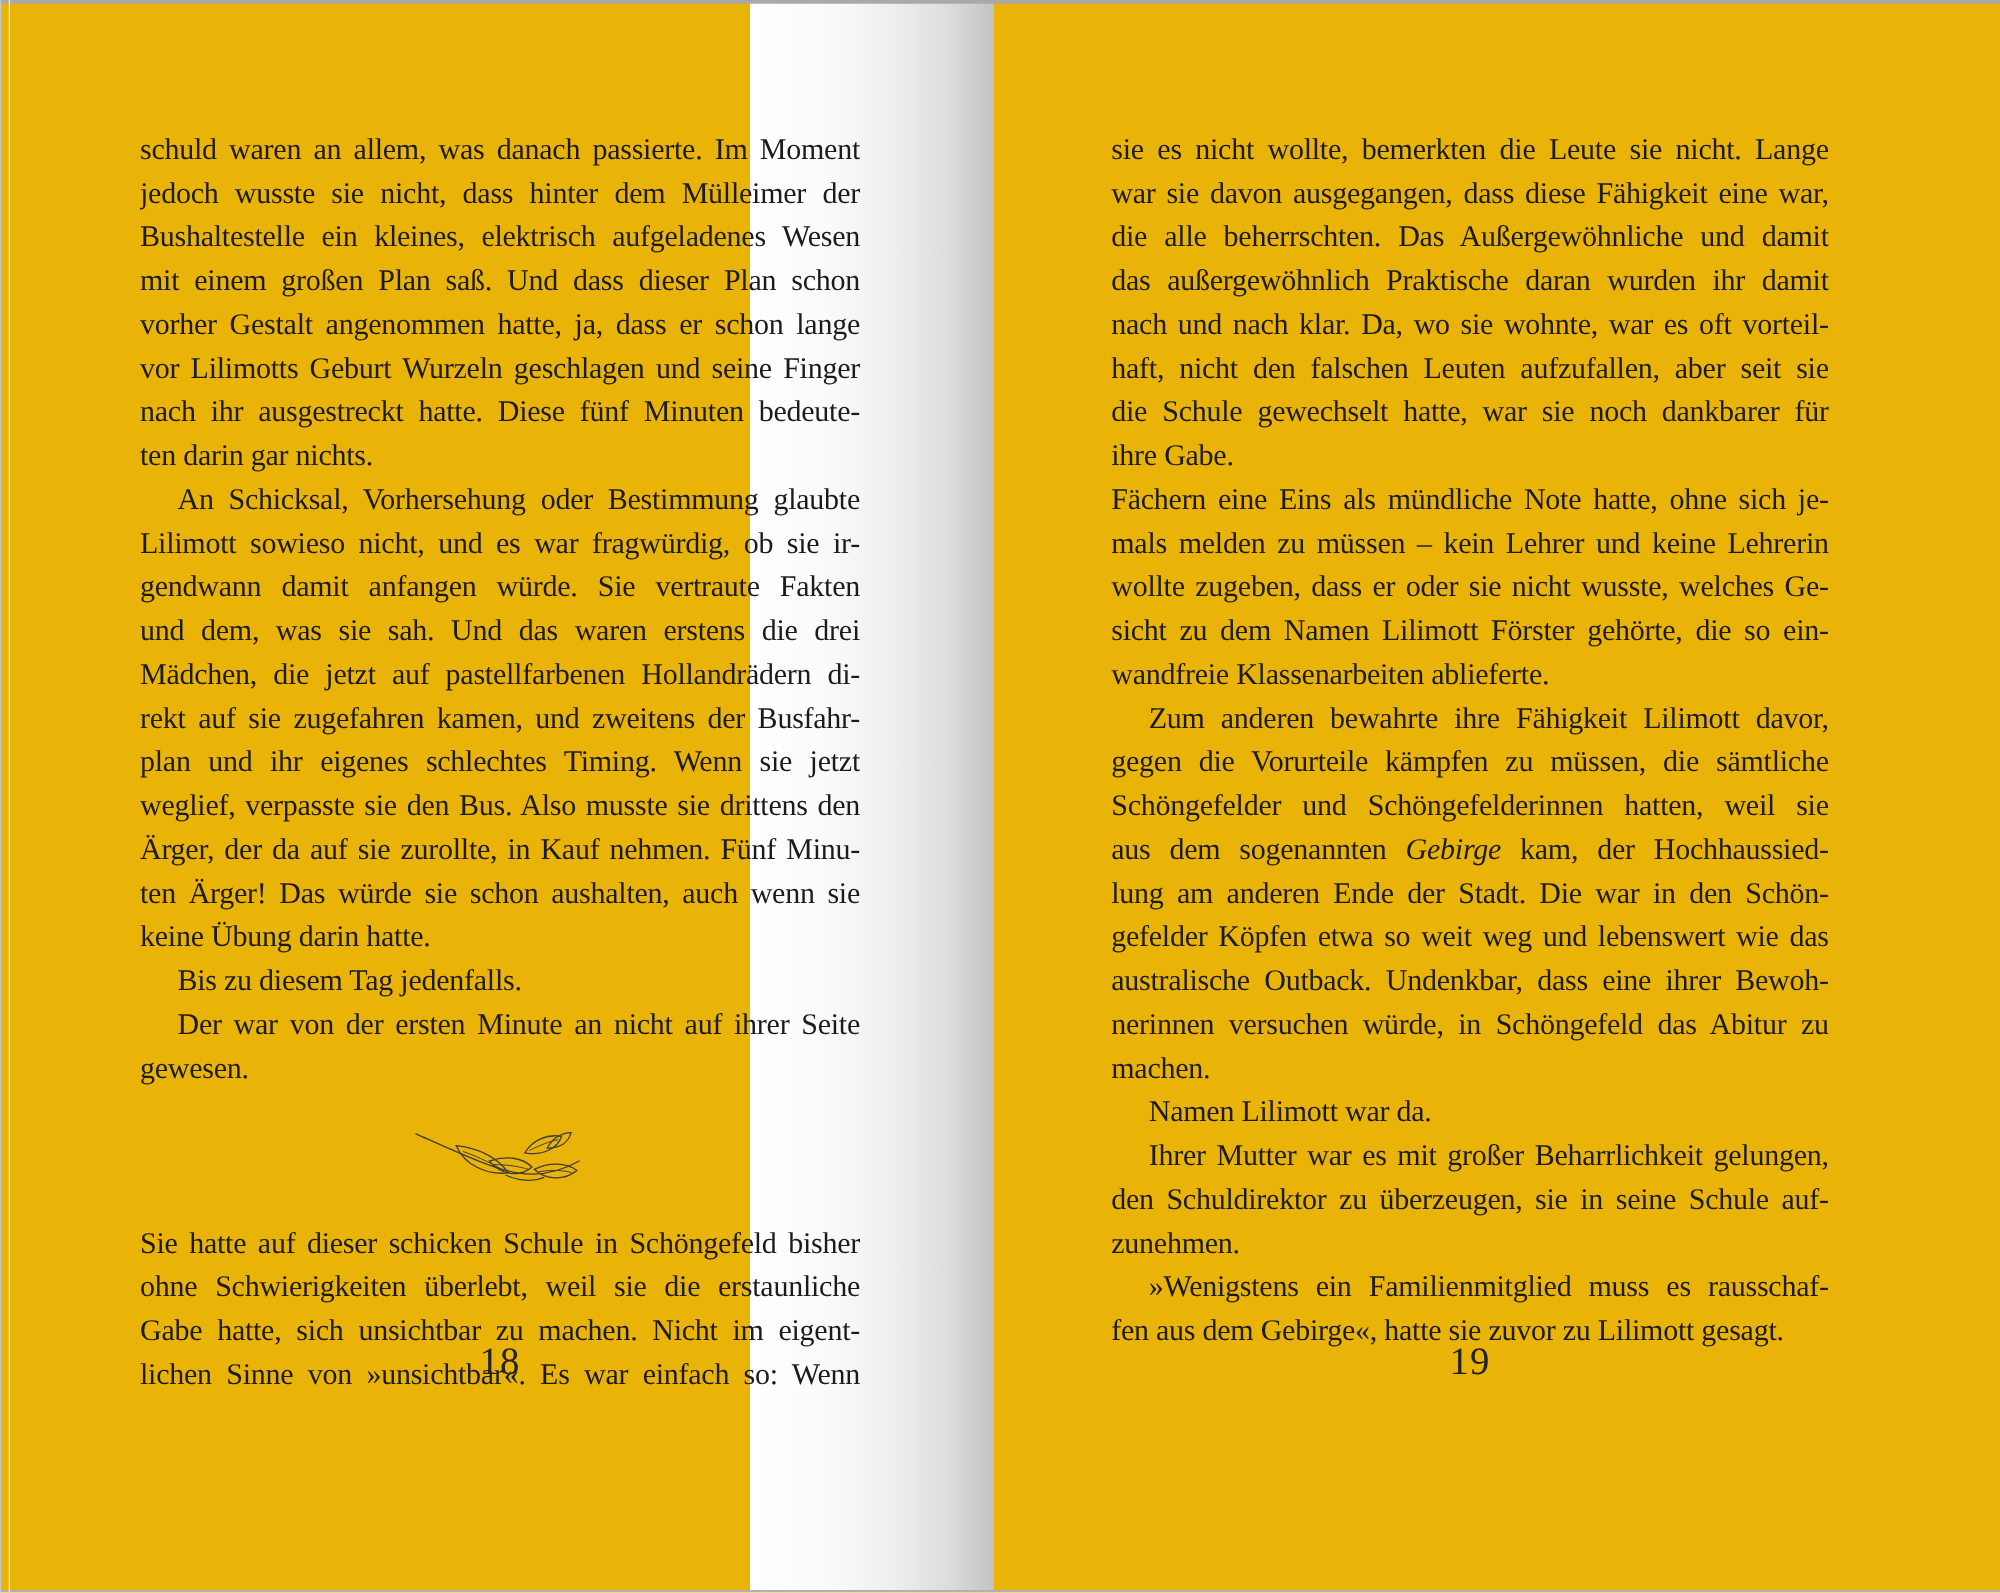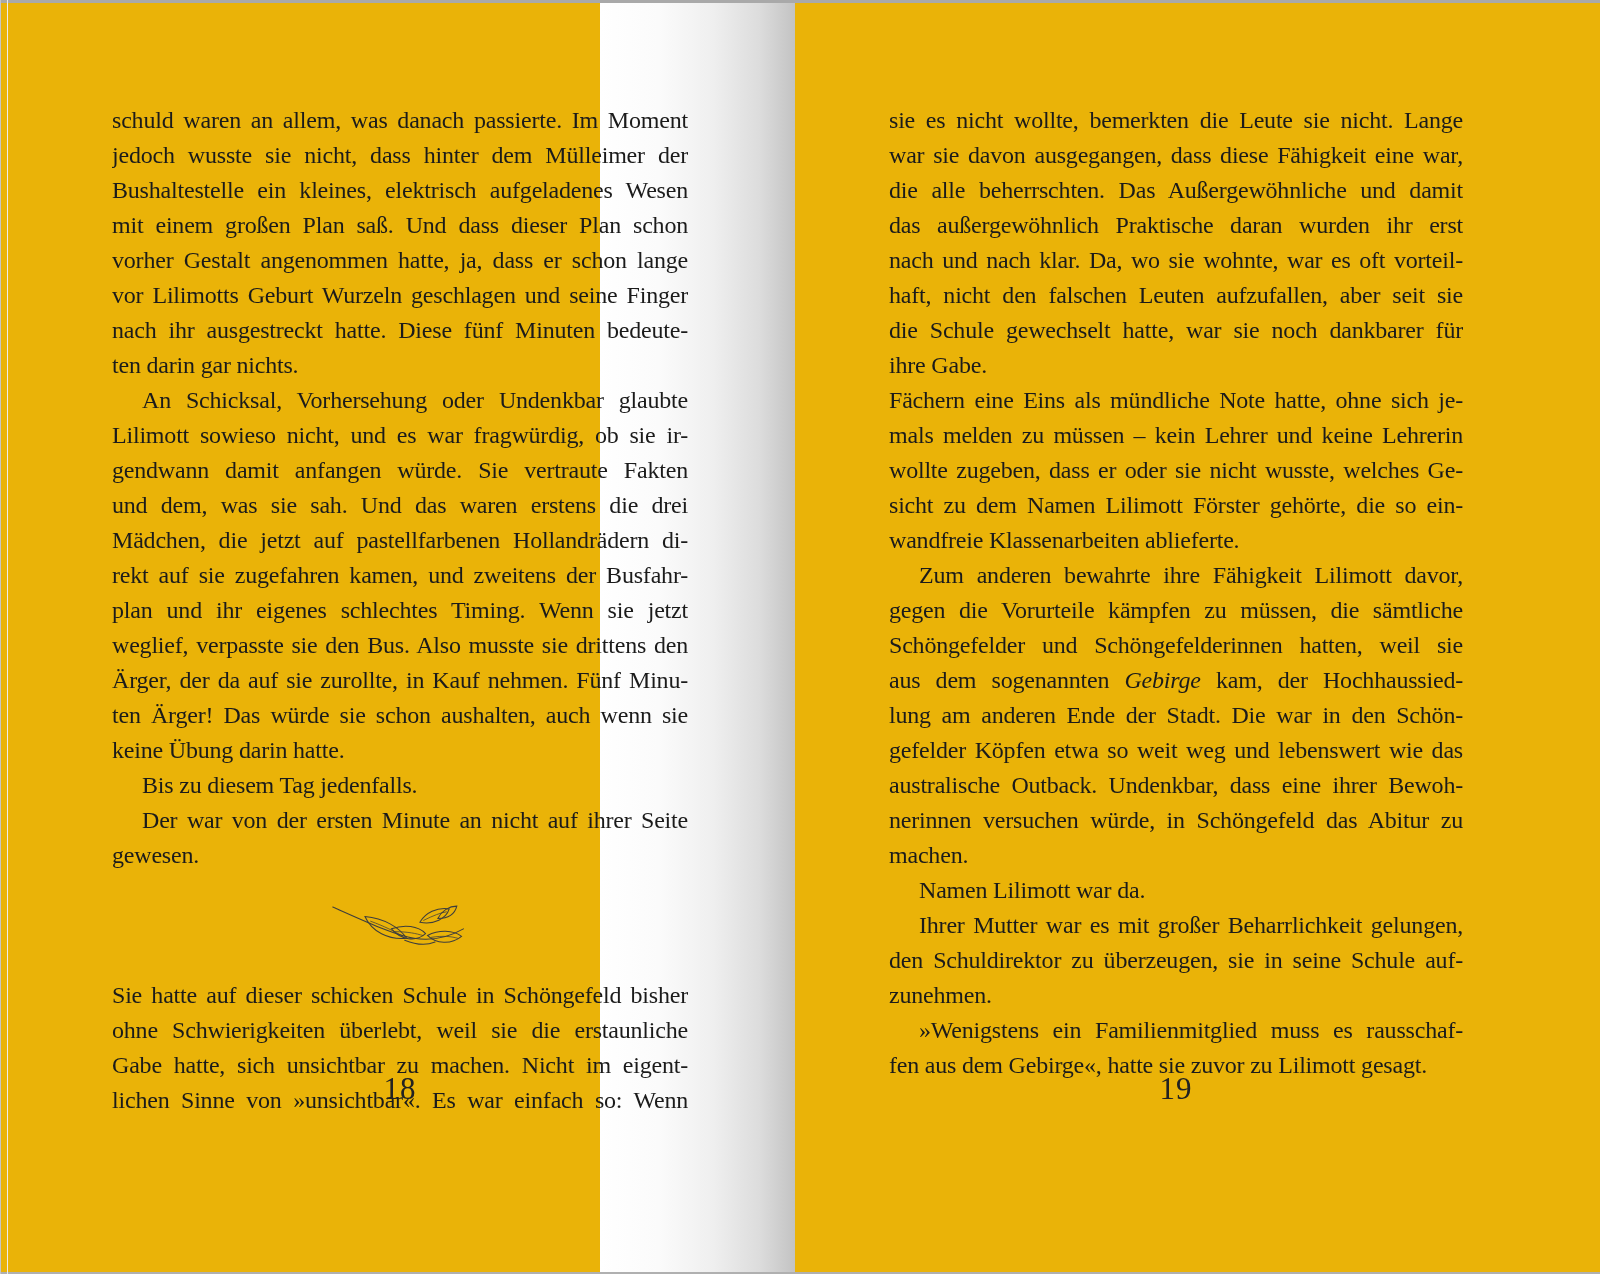--- a/index.html
+++ b/index.html
@@ -70,21 +70,21 @@
   <div class="page page-left">
     <div id="left-lines-top" class="textblock">
         <div class="line">schuld waren an allem, was danach passierte. Im Moment</div>
         <div class="line">jedoch wusste sie nicht, dass hinter dem Mülleimer der</div>
         <div class="line">Bushaltestelle ein kleines, elektrisch aufgeladenes Wesen</div>
         <div class="line">mit einem großen Plan saß. Und dass dieser Plan schon</div>
         <div class="line">vorher Gestalt angenommen hatte, ja, dass er schon lange</div>
         <div class="line">vor Lilimotts Geburt Wurzeln geschlagen und seine Finger</div>
         <div class="line">nach ihr ausgestreckt hatte. Diese fünf Minuten bedeute-</div>
         <div class="line end">ten darin gar nichts.</div>
-        <div class="line indent">An Schicksal, Vorhersehung oder Undenkbar glaubte</div>
+        <div class="line indent">An Schicksal, Vorhersehung oder Bestimmung glaubte</div>
         <div class="line">Lilimott sowieso nicht, und es war fragwürdig, ob sie ir-</div>
         <div class="line">gendwann damit anfangen würde. Sie vertraute Fakten</div>
         <div class="line">und dem, was sie sah. Und das waren erstens die drei</div>
         <div class="line">Mädchen, die jetzt auf pastellfarbenen Hollandrädern di-</div>
         <div class="line">rekt auf sie zugefahren kamen, und zweitens der Busfahr-</div>
         <div class="line">plan und ihr eigenes schlechtes Timing. Wenn sie jetzt</div>
         <div class="line">weglief, verpasste sie den Bus. Also musste sie drittens den</div>
         <div class="line">Ärger, der da auf sie zurollte, in Kauf nehmen. Fünf Minu-</div>
         <div class="line">ten Ärger! Das würde sie schon aushalten, auch wenn sie</div>
         <div class="line end">keine Übung darin hatte.</div>
@@ -114,21 +114,21 @@
         <div class="line">lichen Sinne von »unsichtbar«. Es war einfach so: Wenn</div>
       </div>
     <div class="pagenum">18</div>
   </div>
 
   <div class="page page-right">
     <div id="right-lines" class="textblock">
         <div class="line">sie es nicht wollte, bemerkten die Leute sie nicht. Lange</div>
         <div class="line">war sie davon ausgegangen, dass diese Fähigkeit eine war,</div>
         <div class="line">die alle beherrschten. Das Außergewöhnliche und damit</div>
-        <div class="line">das außergewöhnlich Praktische daran wurden ihr erst</div>
+        <div class="line">das außergewöhnlich Praktische daran wurden ihr damit</div>
         <div class="line">nach und nach klar. Da, wo sie wohnte, war es oft vorteil-</div>
         <div class="line">haft, nicht den falschen Leuten aufzufallen, aber seit sie</div>
         <div class="line">die Schule gewechselt hatte, war sie noch dankbarer für</div>
         <div class="line end">ihre Gabe.</div>
         <div class="line">Fächern eine Eins als mündliche Note hatte, ohne sich je-</div>
         <div class="line">mals melden zu müssen – kein Lehrer und keine Lehrerin</div>
         <div class="line">wollte zugeben, dass er oder sie nicht wusste, welches Ge-</div>
         <div class="line">sicht zu dem Namen Lilimott Förster gehörte, die so ein-</div>
         <div class="line end">wandfreie Klassenarbeiten ablieferte.</div>
         <div class="line indent">Zum anderen bewahrte ihre Fähigkeit Lilimott davor,</div>

